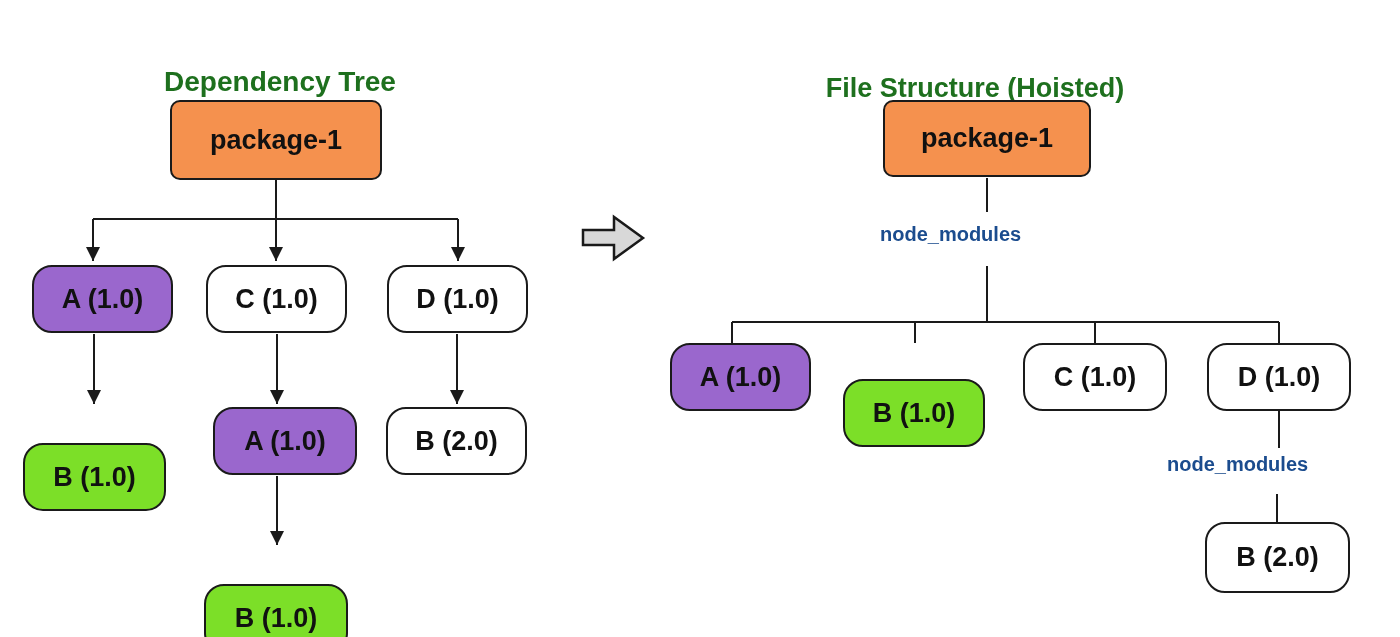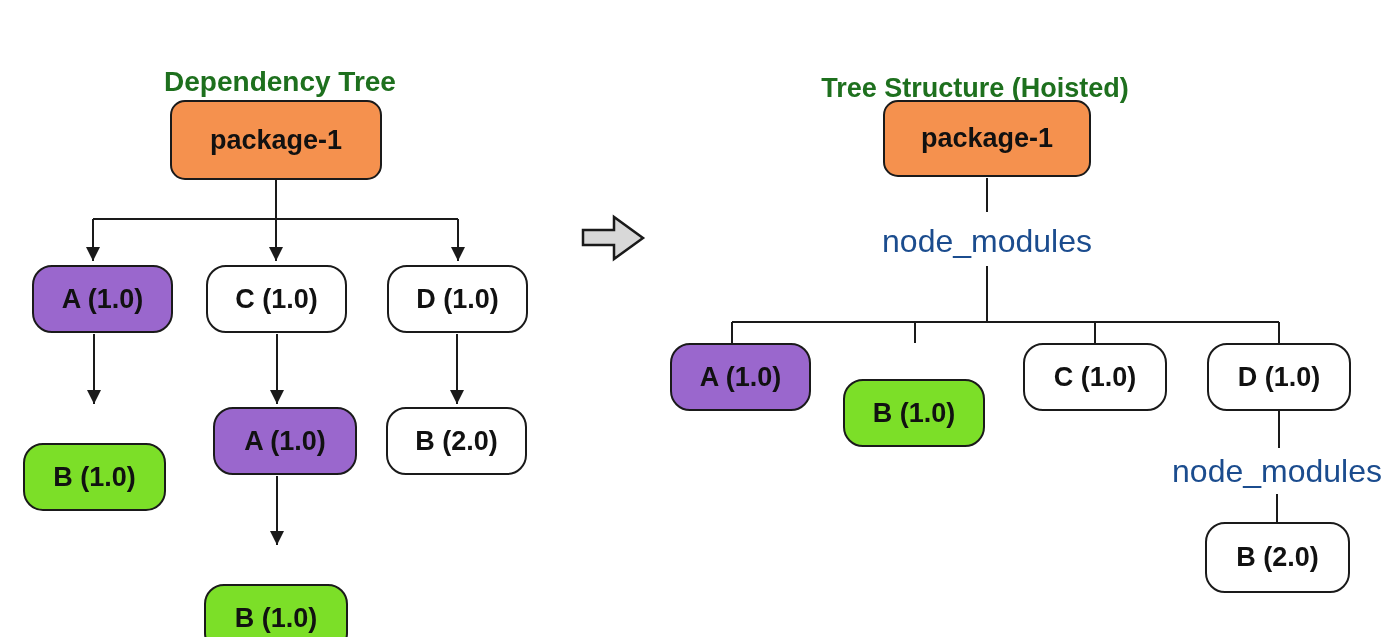--- a/index.html
+++ b/index.html
@@ -41,30 +41,30 @@
     display: flex;
     align-items: center;
     justify-content: center;
     border: 2.5px solid var(--node_border, #1a1a1a);
     border-radius: 20px;
     font-size: 27px;
     font-weight: bold;
     color: #111;
     white-space: nowrap;
   }
-  .node.orange { background: var(--node_orange, #F5914E); border-radius: 15px; }
+  .node.orange { background: var(--node_orange, #F5914E); border-radius: 10px; }
   .node.purple { background: var(--node_purple, #9A67CD); margin-left: 8px; }
   .node.green  { background: var(--node_green, #7CDF28); margin-top: 36px; }
   .node.white  { background: var(--node_white, #ffffff); }
   .folder-label {
     position: absolute;
-    font-size: 32px;
-    font-weight: normal;
+    font-size: 20px;
+    font-weight: bold;
     color: var(--folder_blue, #1B4C8E);
-    text-align: center;
+    text-align: left;
     white-space: nowrap;
   }
 </style>
 </head>
 <body>
 
 <div class="canvas">
 
   <svg class="svg-layer" viewBox="0 0 1400 637" xmlns="http://www.w3.org/2000/svg">
     <defs>
@@ -107,21 +107,21 @@
   <div class="node purple" style="left:24px; top:265px; width:141px; height:68px;">A (1.0)</div>
   <div class="node white" style="left:206px; top:265px; width:141px; height:68px;">C (1.0)</div>
   <div class="node white" style="left:387px; top:265px; width:141px; height:68px;">D (1.0)</div>
 
   <div class="node green" style="left:23px; top:407px; width:143px; height:68px;">B (1.0)</div>
   <div class="node purple" style="left:205px; top:407px; width:144px; height:68px;">A (1.0)</div>
   <div class="node white" style="left:386px; top:407px; width:141px; height:68px;">B (2.0)</div>
 
   <div class="node green" style="left:204px; top:548px; width:144px; height:69px;">B (1.0)</div>
 
-  <div class="diagram-title" style="left:800px; top:38px; width:350px; font-size:27px;">Tree Structure (Hoisted)</div>
+  <div class="diagram-title" style="left:800px; top:38px; width:350px; font-size:27px;">File Structure (Hoisted)</div>
 
   <div class="node orange" style="left:883px; top:100px; width:208px; height:77px;">package-1</div>
 
   <div class="folder-label" style="left:880px; top:223px; width:214px;">node_modules</div>
 
   <div class="node purple" style="left:662px; top:343px; width:141px; height:68px;">A (1.0)</div>
   <div class="node green" style="left:843px; top:343px; width:142px; height:68px;">B (1.0)</div>
   <div class="node white" style="left:1023px; top:343px; width:144px; height:68px;">C (1.0)</div>
   <div class="node white" style="left:1207px; top:343px; width:144px; height:68px;">D (1.0)</div>
 

